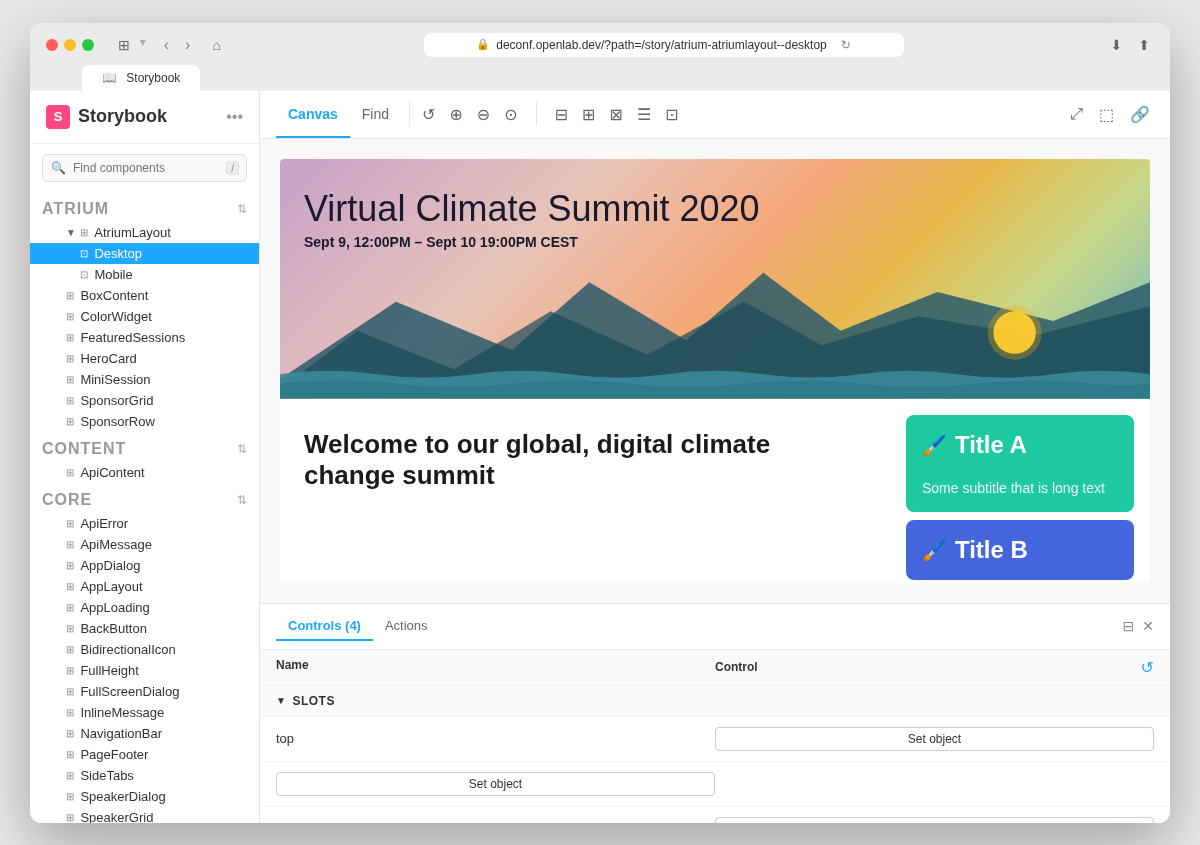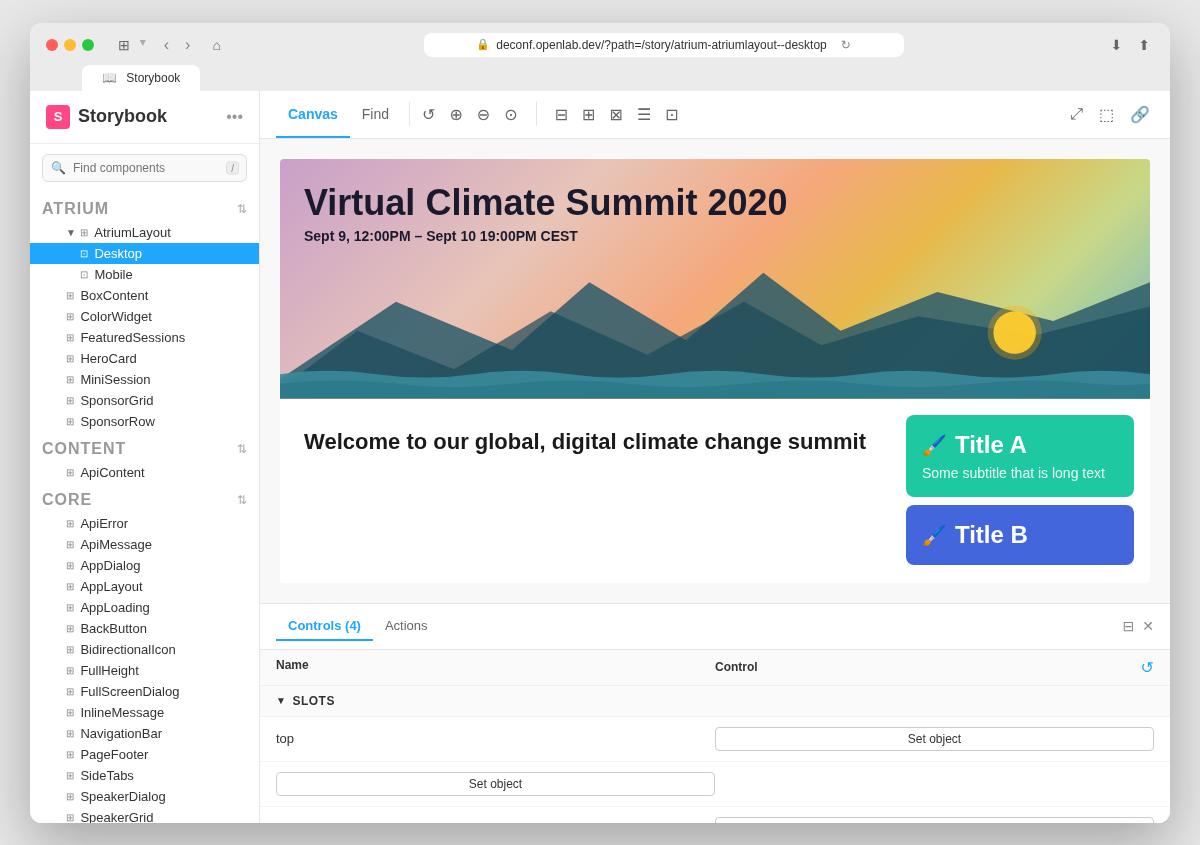--- a/index.html
+++ b/index.html
@@ -309,45 +309,45 @@
       position: relative;
       overflow: hidden;
     }
     .hero-text {
       position: absolute;
       top: 24px;
       left: 24px;
     }
     .hero-title {
       font-size: 36px;
-      font-weight: 700;
+      font-weight: 400;
       color: #1a1a2e;
       line-height: 1.1;
+      margin-top: 6px;
     }
     .hero-subtitle {
       font-size: 14px;
       font-weight: 600;
       color: #1a1a2e;
       margin-top: 6px;
     }
     
     .content-section {
       display: flex;
       background: white;
     }
     .content-left {
       flex: 1;
       padding: 30px 24px;
     }
     .content-title {
-      font-size: 22px;
+      font-size: 26px;
       font-weight: 800;
       color: #1a1a1a;
       line-height: 1.2;
-      text-align: right;
     }
     .content-right {
       width: 260px;
       padding: 16px;
       display: flex;
       flex-direction: column;
       gap: 8px;
     }
     .card-a {
       background: #1ec8a0;
@@ -357,21 +357,21 @@
     }
     .card-a-title {
       font-size: 24px;
       font-weight: 700;
       display: flex;
       align-items: center;
       gap: 8px;
     }
     .card-a-subtitle {
       font-size: 14px;
-      margin-top: 6px;
+      margin-top: 21px;
       opacity: 0.9;
     }
     .card-b {
       background: #4466dd;
       border-radius: 8px;
       padding: 16px;
       color: white;
     }
     .card-b-title {
       font-size: 24px;

